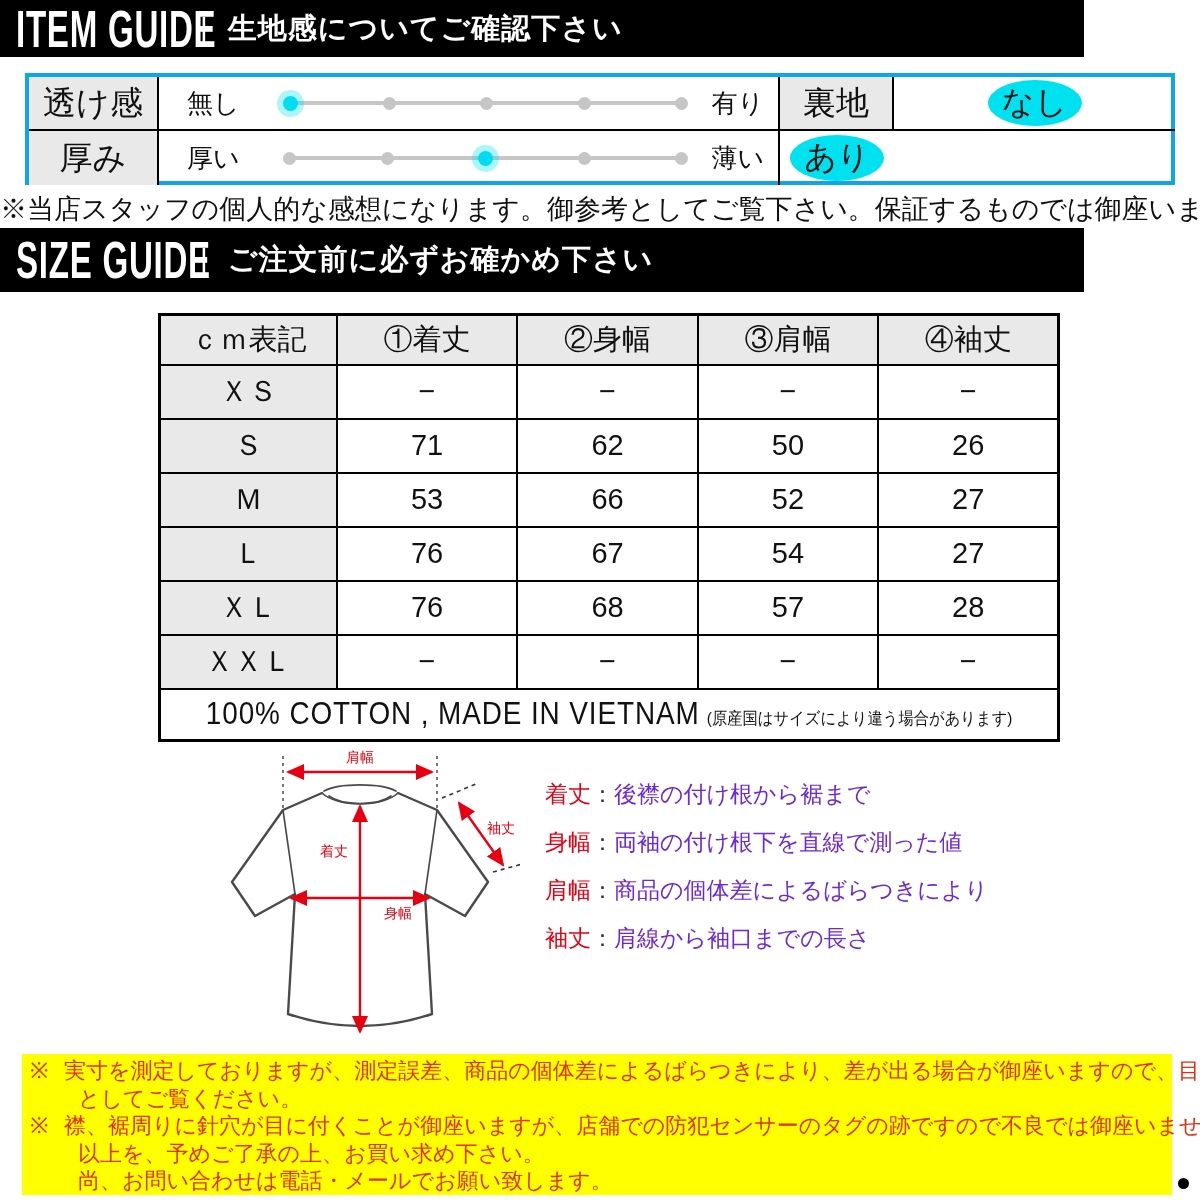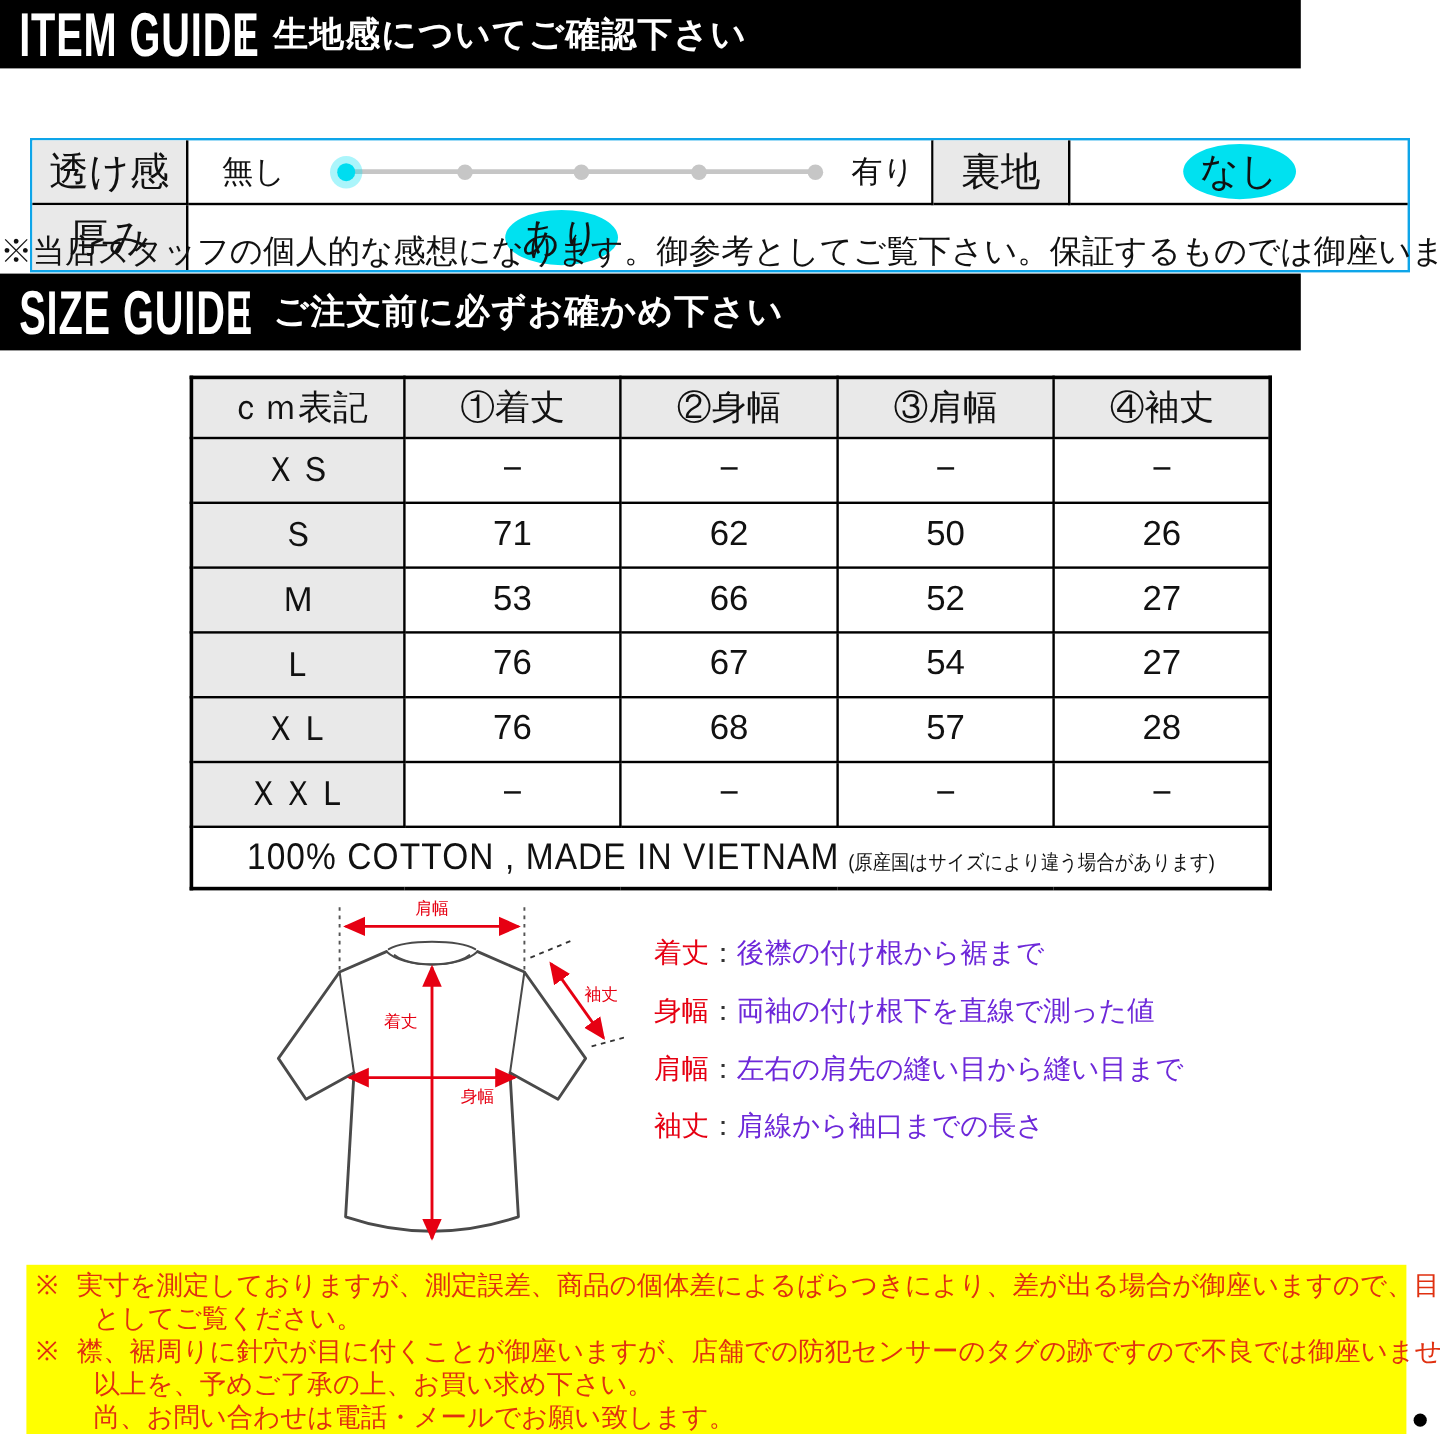--- a/index.html
+++ b/index.html
@@ -11,21 +11,21 @@
   
   .bar { left:0; width:1084px; background:#000; color:#fff; display:flex; align-items:center; padding-left:16px; }
   .bar1 { top:0; height:57px; }
   .bar2 { top:228px; height:64px; }
   .titlebox { position:relative; width:178px; height:100%; }
   .titlebox span { position:absolute; left:0; top:50%; transform:translateY(-50%) scale(0.72,1.12); transform-origin:0 50%; font-size:46px; font-weight:bold; white-space:nowrap; letter-spacing:1px; }
   .bar-sep { font-size:30px; font-weight:normal; margin:0 20px 0 6px; }
   .bar-sub { font-size:29px; font-weight:bold; letter-spacing:1px; }
 
   
-  .item-table { left:25px; top:73px; width:1150px; height:112px; border:2px solid #0ea5e9; display:grid; grid-template-columns:130px 621px 114px 281px; grid-template-rows:54px 54px;margin-top:42px; }
+  .item-table { left:25px; top:73px; width:1150px; height:112px; border:4px solid #0ea5e9; display:grid; grid-template-columns:130px 621px 114px 281px; grid-template-rows:54px 54px; }
   .it-cell { border-right:2px solid #000; display:flex; align-items:center; justify-content:center; }
   .it-cell.last { border-right:none; }
   .it-cell.rb { border-bottom:2px solid #000; }
   .it-label { background:#e9e9e9; font-size:33px; color:#111; }
   .it-slider-cell { justify-content:center; padding:0 14px 0 28px; }
   .scale-word { font-size:26px; color:#111; }
   .scale-word.w1 { width:62px; }
   .scale-word.w2 { margin-left:auto; }
   .slider { position:relative; width:405px; height:30px; margin-left:34px; display:flex; align-items:center; justify-content:space-between; }
   .slider .track { position:absolute; left:6px; right:6px; top:50%; height:4px; margin-top:-2px; background:#c6c6c6; border-radius:2px; }
@@ -100,20 +100,32 @@
       <span class="dot"></span>
     </div>
     <span class="scale-word w2">有り</span>
   </div>
   <div class="it-cell rb it-label">裏地</div>
   <div class="it-cell rb last">
     <span class="pill">なし</span>
   </div>
 
   <div class="it-cell it-label">厚み</div>
+  <div class="it-cell it-slider-cell">
+    <span class="scale-word w1">厚い</span>
+    <div class="slider" data-active="2">
+      <div class="track"></div>
+      <span class="dot"></span>
+      <span class="dot"></span>
+      <span class="dot"></span>
+      <span class="dot"></span>
+      <span class="dot"></span>
+    </div>
+    <span class="scale-word w2">薄い</span>
+  </div>
   <div class="it-cell last">
     <span class="pill">あり</span>
   </div>
 </div>
 
 <div class="abs disclaimer">※当店スタッフの個人的な感想になります。御参考としてご覧下さい。保証するものでは御座いません。</div>
 
 <div class="abs bar bar2">
   <div class="titlebox">
     <span>SIZE GUIDE</span>
@@ -221,21 +233,21 @@
       <span class="m-def">後襟の付け根から裾まで</span>
   </div>
   <div class="m-item">
     <span class="m-term">身幅</span>
       <span class="m-colon">：</span>
       <span class="m-def">両袖の付け根下を直線で測った値</span>
   </div>
   <div class="m-item">
     <span class="m-term">肩幅</span>
       <span class="m-colon">：</span>
-      <span class="m-def">左右の肩先の縫い目から縫い目まで</span>
+      <span class="m-def">商品の個体差によるばらつきにより</span>
   </div>
   <div class="m-item">
     <span class="m-term">袖丈</span>
       <span class="m-colon">：</span>
       <span class="m-def">肩線から袖口までの長さ</span>
   </div>
 </div>
 
 <div class="abs notes">
   <div class="note-line">

